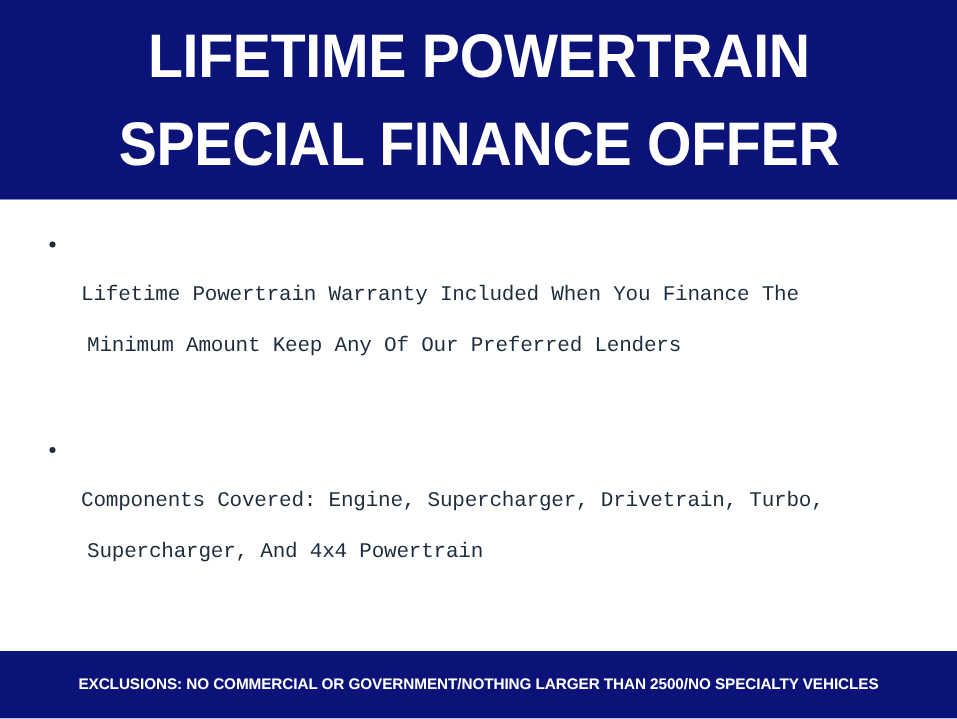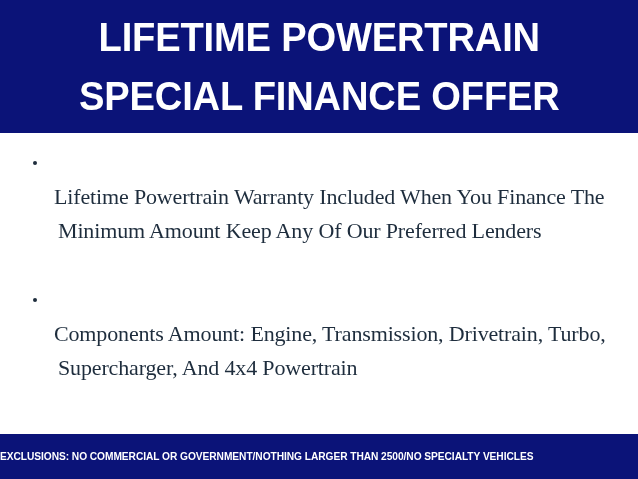--- a/index.html
+++ b/index.html
@@ -61,22 +61,22 @@
   ul.bullets {
     list-style: none;
     margin: 0;
     padding: 0;
   }
   li.bullet {
     position: relative;
     padding-left: 27px;
     margin: 0 0 1px 0;
     color: #1e2d3d;
-    font-family: Liberation Serif, serif;
-    font-size: 22px;
+    font-family: Liberation Mono, monospace;
+    font-size: 14px;
     line-height: 34px;
     letter-spacing: -0.15px;
     white-space: pre-line;
   }
   li.bullet::before {
     content: "";
     position: absolute;
     left: 6px;
     top: 15px;
     width: 4px;
@@ -92,20 +92,21 @@
   
   .footer-band {
     position: absolute;
     left: 0;
     top: 434px;
     width: 638px;
     height: 45px;
     background: #0b1378;
     display: flex;
     align-items: center;
+    justify-content: center;
   }
   .footer-text {
     color: #ffffff;
     font-family: "Liberation Sans", sans-serif;
     font-weight: bold;
     font-size: 10.2px;
     line-height: 13px;
     letter-spacing: -0.05px;
     text-align: center;
     white-space: nowrap;
@@ -121,21 +122,21 @@
     <div class="title-line">SPECIAL FINANCE OFFER</div>
   </div>
 
   <div class="body">
     <ul class="bullets">
       <li class="bullet">
         <span>Lifetime Powertrain Warranty Included When You Finance The</span>
         <span class="wrap2">Minimum Amount Keep Any Of Our Preferred Lenders</span>
       </li>
       <li class="bullet">
-        <span>Components Amount: Engine, Transmission, Drivetrain, Turbo,</span>
+        <span>Components Covered: Engine, Supercharger, Drivetrain, Turbo,</span>
         <span class="wrap2">Supercharger, And 4x4 Powertrain</span>
       </li>
       <li class="bullet">
         <span>Must Keep Vehicle Serviced According To Contract Language.</span>
       </li>
 
     </ul>
   </div>
 
   <div class="footer-band">

